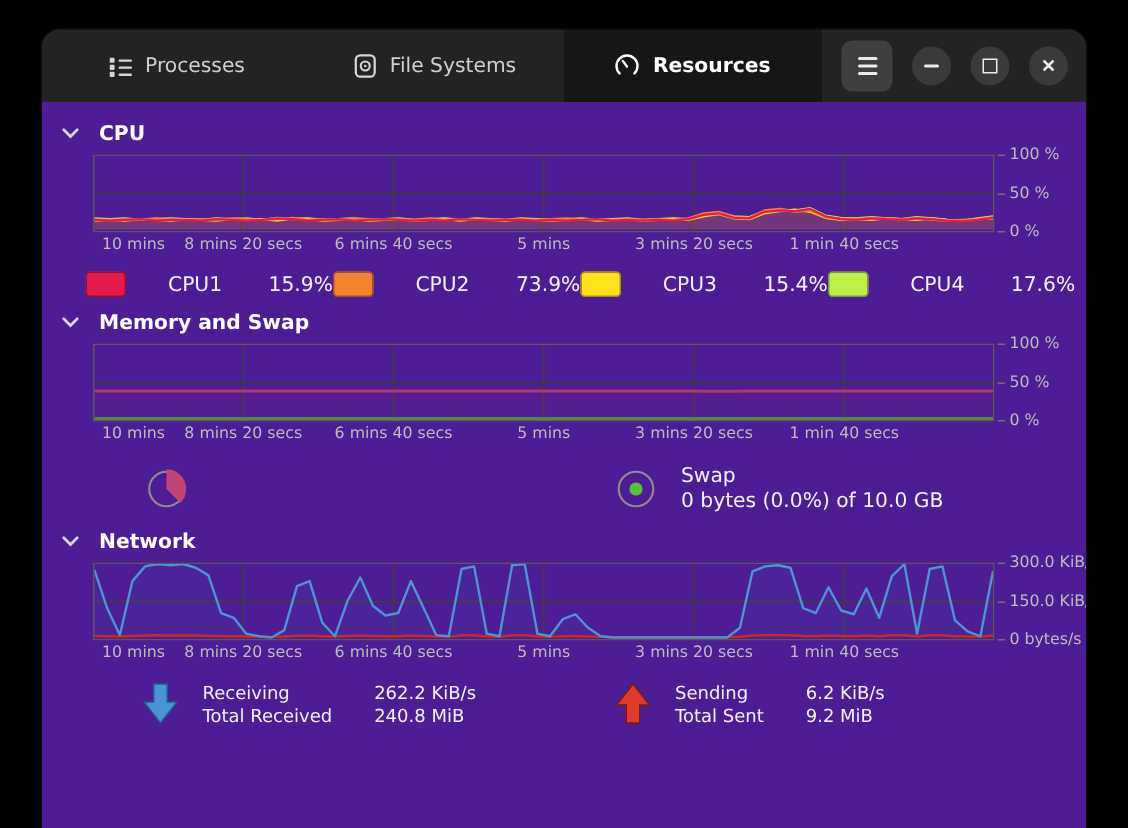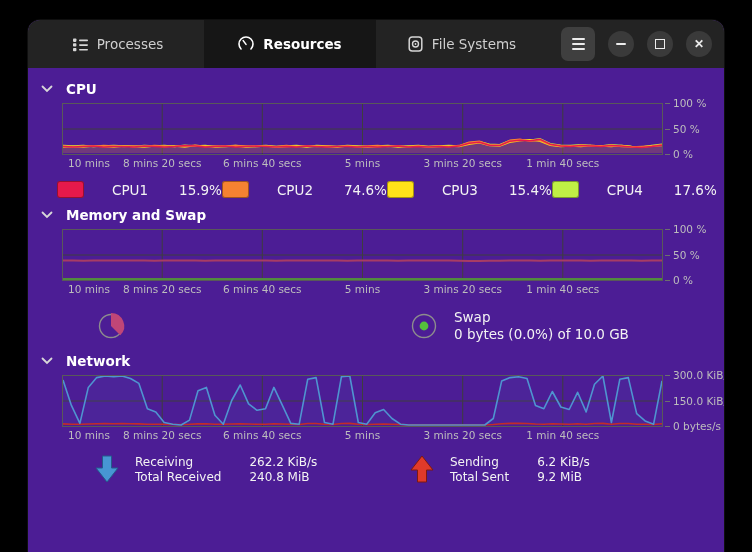--- a/index.html
+++ b/index.html
@@ -81,34 +81,34 @@
             <rect x="0" y="1.5" width="3.4" height="3.4" rx="0.8"></rect>
               <rect x="6" y="2.6" width="9" height="1.6" rx="0.8"></rect>
             <rect x="0" y="6.2" width="3.4" height="3.4" rx="0.8"></rect>
               <rect x="6" y="7.3" width="9" height="1.6" rx="0.8"></rect>
             <rect x="0" y="10.9" width="3.4" height="3.4" rx="0.8"></rect>
               <rect x="6" y="12" width="9" height="1.6" rx="0.8"></rect>
           </g>
         </svg>
         <span>Processes</span>
       </div>
-      <div class="tab active">
-        <svg width="16" height="16" viewBox="0 0 16 16">
-          <path d="M 3.05,12.95 A 7 7 0 1 1 12.95,12.95" fill="none" stroke="#ffffff" stroke-width="1.6" stroke-linecap="round"></path>
-          <line x1="8" y1="8.4" x2="5.2" y2="4.6" stroke="#ffffff" stroke-width="1.6" stroke-linecap="round"></line>
-        </svg>
-        <span>Resources</span>
-      </div>
       <div class="tab">
         <svg width="15" height="16" viewBox="0 0 15 16">
           <rect x="1.2" y="0.9" width="12.6" height="14.2" rx="3" fill="none" stroke="#d6d6d6" stroke-width="1.5"></rect>
           <circle cx="7.5" cy="8" r="3" fill="none" stroke="#d6d6d6" stroke-width="1.4"></circle>
           <circle cx="7.5" cy="8" r="0.9" fill="#d6d6d6"></circle>
         </svg>
         <span>File Systems</span>
+      </div>
+      <div class="tab active">
+        <svg width="16" height="16" viewBox="0 0 16 16">
+          <path d="M 3.05,12.95 A 7 7 0 1 1 12.95,12.95" fill="none" stroke="#ffffff" stroke-width="1.6" stroke-linecap="round"></path>
+          <line x1="8" y1="8.4" x2="5.2" y2="4.6" stroke="#ffffff" stroke-width="1.6" stroke-linecap="round"></line>
+        </svg>
+        <span>Resources</span>
       </div>
     </div>
     <div class="winbtns">
       <button class="menubtn" title="Main Menu">
         <span></span>
         <span></span>
         <span></span>
       </button>
       <button class="cbtn" title="Minimize">
         <span class="min-bar"></span>
@@ -167,21 +167,21 @@
         </div>
       <div class="legend-cpu">
         <div class="lg-item">
           <span class="swatch" style="background-color: rgb(230, 25, 75);"></span>
           <span>CPU1</span>
           <span class="lg-val">15.9%</span>
         </div>
         <div class="lg-item">
           <span class="swatch" style="background-color: rgb(245, 130, 49);"></span>
           <span>CPU2</span>
-          <span class="lg-val">74.6%</span>
+          <span class="lg-val">73.9%</span>
         </div>
         <div class="lg-item">
           <span class="swatch" style="background-color: rgb(255, 225, 25);"></span>
           <span>CPU3</span>
           <span class="lg-val">15.4%</span>
         </div>
         <div class="lg-item">
           <span class="swatch" style="background-color: rgb(191, 239, 69);"></span>
           <span>CPU4</span>
           <span class="lg-val">17.6%</span>

